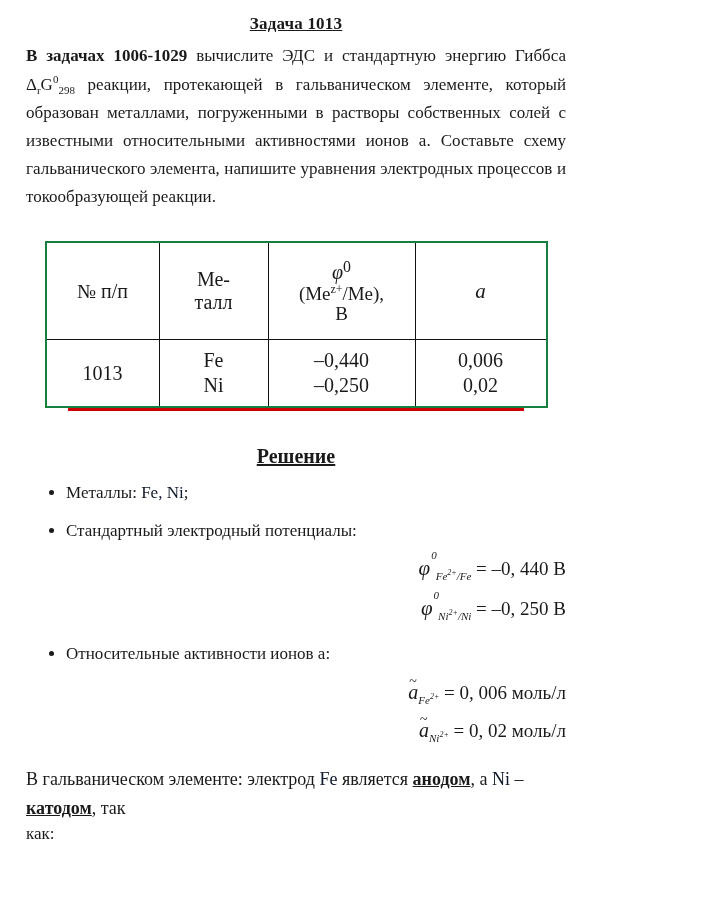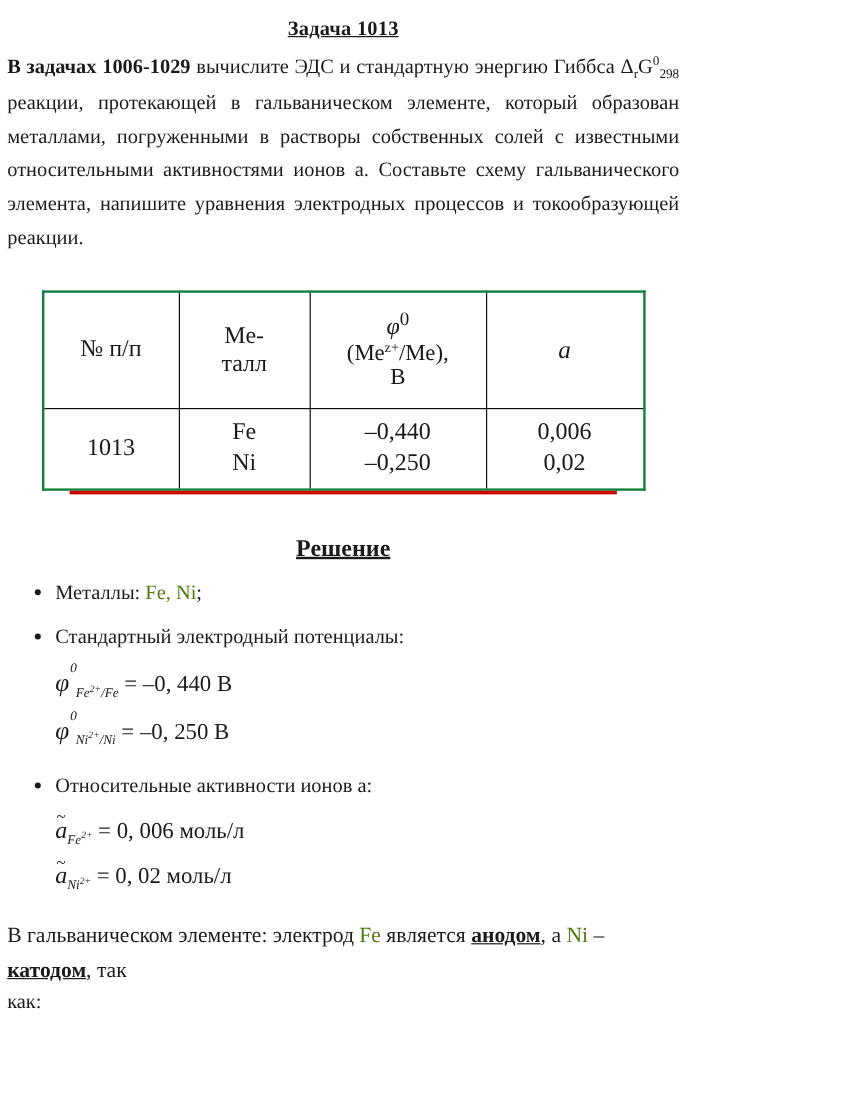--- a/index.html
+++ b/index.html
@@ -12,21 +12,21 @@
     background: #ffffff;
     font-family: "Liberation Serif", serif;
     color: #1a1a1a;
     overflow: hidden;
   }
   .page {
     width: 580px;
     height: 912px;
     position: relative;
     box-sizing: border-box;
-    padding: 10px 14px 0 6px;
+    padding: 10px 14px 0 26px;
   }
   .title {
     text-align: center;
     font-weight: bold;
     font-size: 17px;
     text-decoration: underline;
     margin: 4px 0 8px 0;
     letter-spacing: 0.2px;
   }
   .para {
@@ -93,23 +93,23 @@
   }
   ul.bullets {
     margin: 0 0 0 18px;
     padding-left: 22px;
   }
   ul.bullets li {
     font-size: 17px;
     line-height: 1.5;
     margin-bottom: 12px;
   }
-  .red { color: #4d7c0f; }
+  .red { color: #0f172a; }
   .formula-block {
-    text-align: left;
+    text-align: right;
     margin: 6px 0 12px 0;
   }
   .formula {
     font-size: 19px;
     line-height: 1.9;
     white-space: nowrap;
   }
   .phi-italic {
     font-style: italic;
     font-family: "Liberation Serif", serif;

